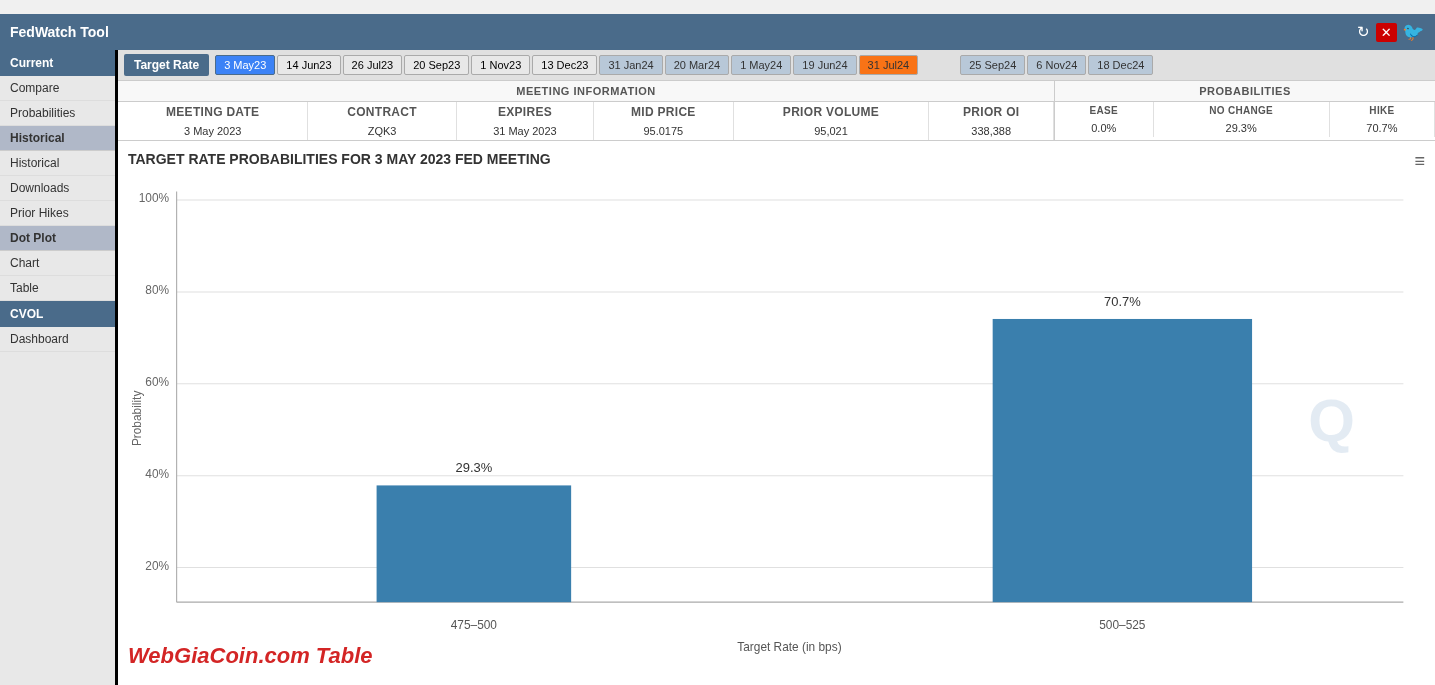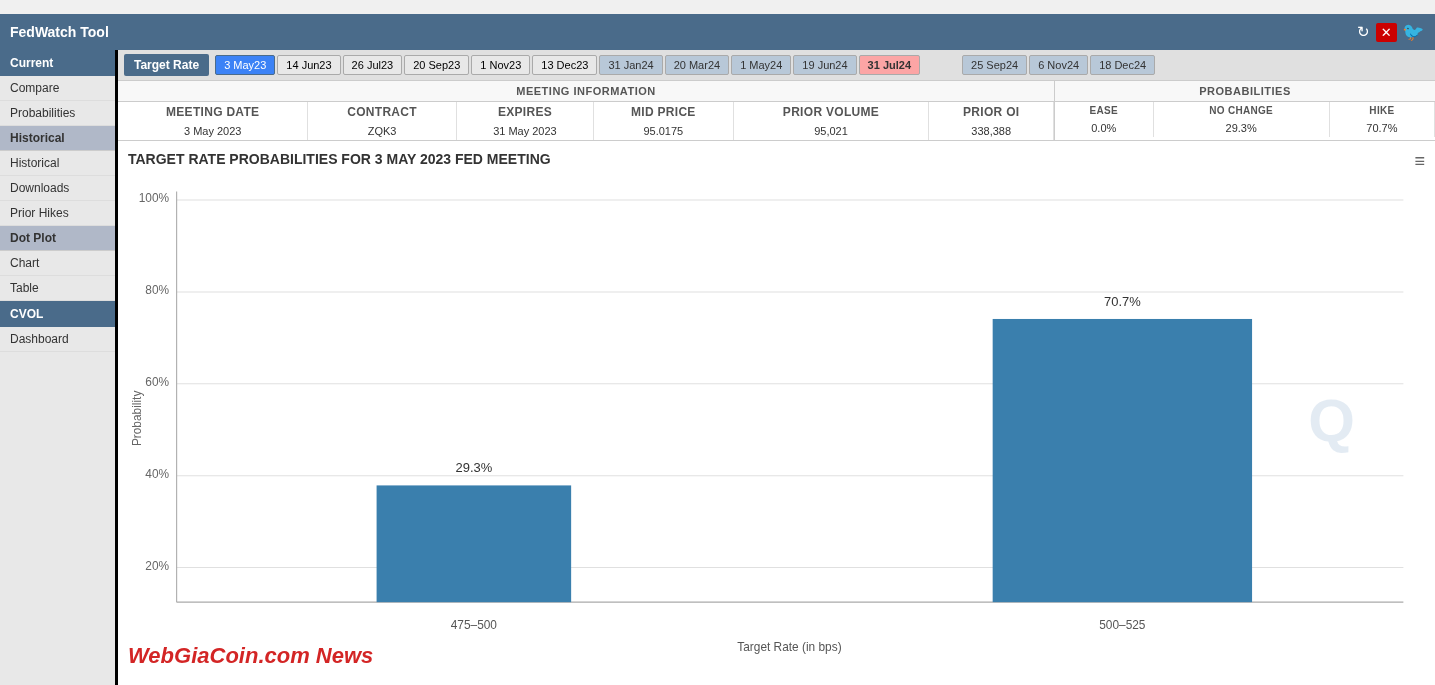--- a/index.html
+++ b/index.html
@@ -268,21 +268,21 @@
       <button class="tab-btn active">3 May23</button>
       <button class="tab-btn">14 Jun23</button>
       <button class="tab-btn">26 Jul23</button>
       <button class="tab-btn">20 Sep23</button>
       <button class="tab-btn">1 Nov23</button>
       <button class="tab-btn">13 Dec23</button>
       <button class="tab-btn" style="background:#b8c8d8; color:#333;">31 Jan24</button>
       <button class="tab-btn" style="background:#b8c8d8; color:#333;">20 Mar24</button>
       <button class="tab-btn" style="background:#b8c8d8; color:#333;">1 May24</button>
       <button class="tab-btn" style="background:#b8c8d8; color:#333;">19 Jun24</button>
-      <button class="tab-btn" style="background:#fca5a5; color:#333;font-weight:bold;">31 Jul24</button>
+      <button class="tab-btn" style="background:#f97316; color:#333;">31 Jul24</button>
       <button class="tab-btn" style="background:#b8c8d8; color:#333;margin-left:40px;">25 Sep24</button>
       <button class="tab-btn" style="background:#b8c8d8; color:#333;">6 Nov24</button>
       <button class="tab-btn" style="background:#b8c8d8; color:#333;">18 Dec24</button>
     </div>
 
     <div class="meeting-info-area">
       <div class="meeting-info-section">
         <div class="section-header">MEETING INFORMATION</div>
         <table class="meeting-table">
           <thead>
@@ -359,16 +359,16 @@
           <rect x="800" y="128" width="240" height="262" fill="#3a7fad"></rect>
           <text x="920" y="116" font-size="12" fill="#333" text-anchor="middle">70.7%</text>
           <text x="920" y="415" font-size="11" fill="#555" text-anchor="middle">500–525</text>
 
           <text x="12" y="220" font-size="11" fill="#666" text-anchor="middle" transform="rotate(-90, 12, 220)">Probability</text>
 
           <text x="612" y="435" font-size="11" fill="#555" text-anchor="middle">Target Rate (in bps)</text>
         </svg>
       </div>
 
-      <div class="watermark">WebGiaCoin.com News</div>
+      <div class="watermark">WebGiaCoin.com Table</div>
     </div>
   </div>
 </div>
 
 </body></html>

